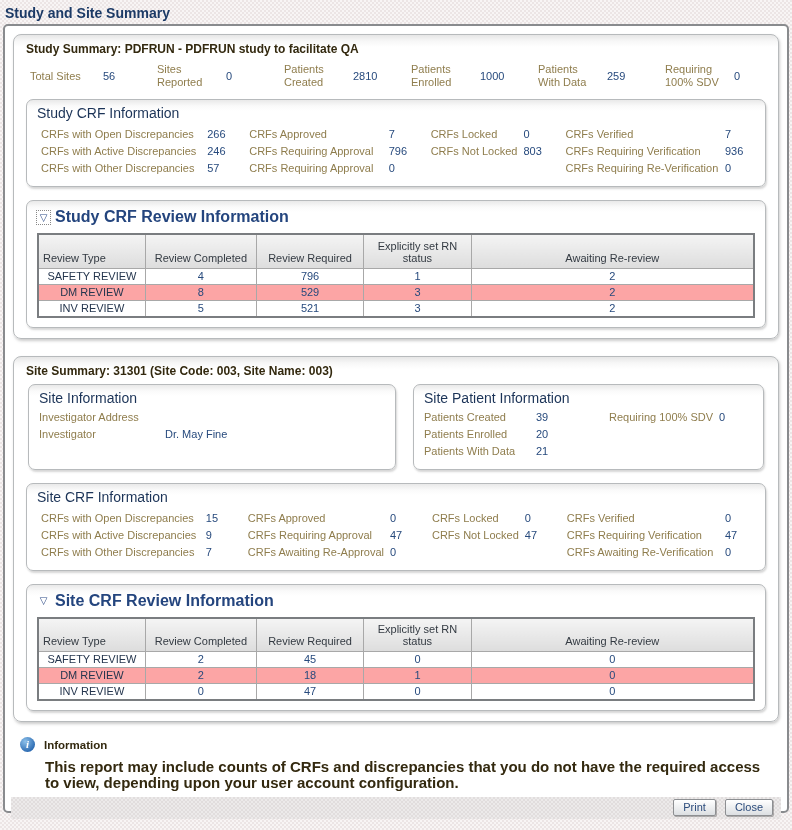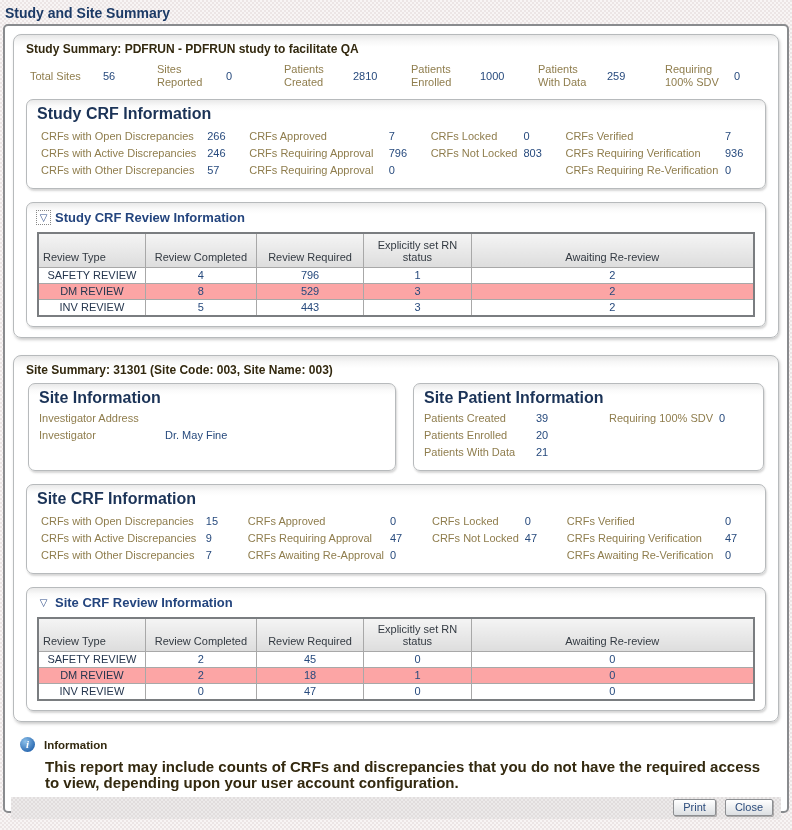--- a/index.html
+++ b/index.html
@@ -42,23 +42,23 @@
   .stat-value { color:#274a7d; }
 
   .subpanel {
     border:1px solid #b7babc; border-radius:7px;
     background:linear-gradient(180deg,#e9e9e9 0px,#fafafa 6px,#ffffff 11px);
     box-shadow:1px 2px 2px rgba(120,120,120,.3);
     padding:5px 10px 9px 10px; margin:0 2px;
   }
   .gap { height:13px; }
 
-  .sub-heading { font-weight:bold; color:#1b3357; font-size:16px; padding-bottom:3px; }
+  .sub-heading { font-weight:normal; color:#1b3357; font-size:14px; padding-bottom:3px; }
   .review-heading-row { display:flex; align-items:center; padding:2px 0 1px 0; }
-  .review-heading { font-weight:bold; color:#24457e; font-size:13px; }
+  .review-heading { font-weight:bold; color:#24457e; font-size:16px; }
   .toggle { color:#2c4b86; font-size:10px; display:inline-block; width:13px; height:13px;
             line-height:13px; text-align:center; margin-right:5px; cursor:pointer; }
   .toggle.focused { outline:1px dotted #888; }
 
   .crf-grid { display:flex; gap:14px; padding:2px 2px 0 4px; }
   .crf-col { display:flex; flex-direction:column; }
   .c0 { flex:29 0 0; } .c1 { flex:25 0 0; } .c2 { flex:18 0 0; } .c3 { flex:28 0 0; }
   .lv { display:flex; gap:6px; line-height:17px; }
   .lv .l { color:#8f7d4d; flex:1; white-space:nowrap; }
   .lv .v { color:#274a7d; min-width:28px; }
@@ -241,21 +241,21 @@
           <tr>
             <td>DM REVIEW</td>
             <td>8</td>
             <td>529</td>
             <td>3</td>
             <td>2</td>
           </tr>
           <tr>
             <td>INV REVIEW</td>
             <td>5</td>
-            <td>443</td>
+            <td>521</td>
             <td>3</td>
             <td>2</td>
           </tr>
         </tbody>
       </table>
     </div>
   </div>
 
   <div class="panel site-panel">
     <div class="summary-header">Site Summary: 31301 (Site Code: 003, Site Name: 003)</div>

